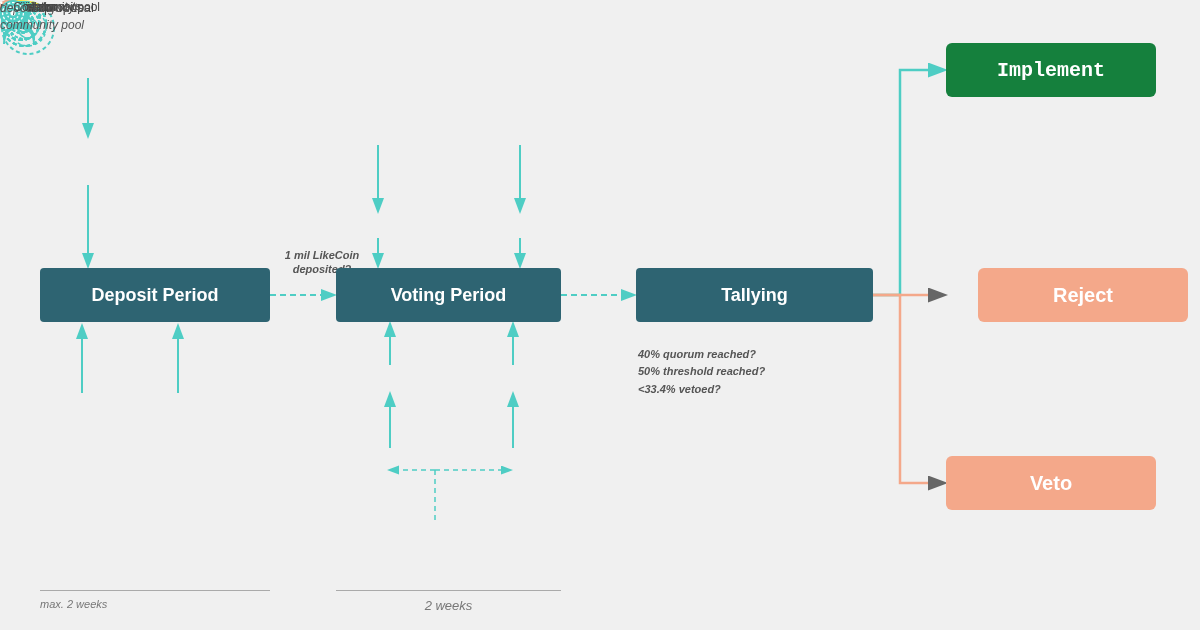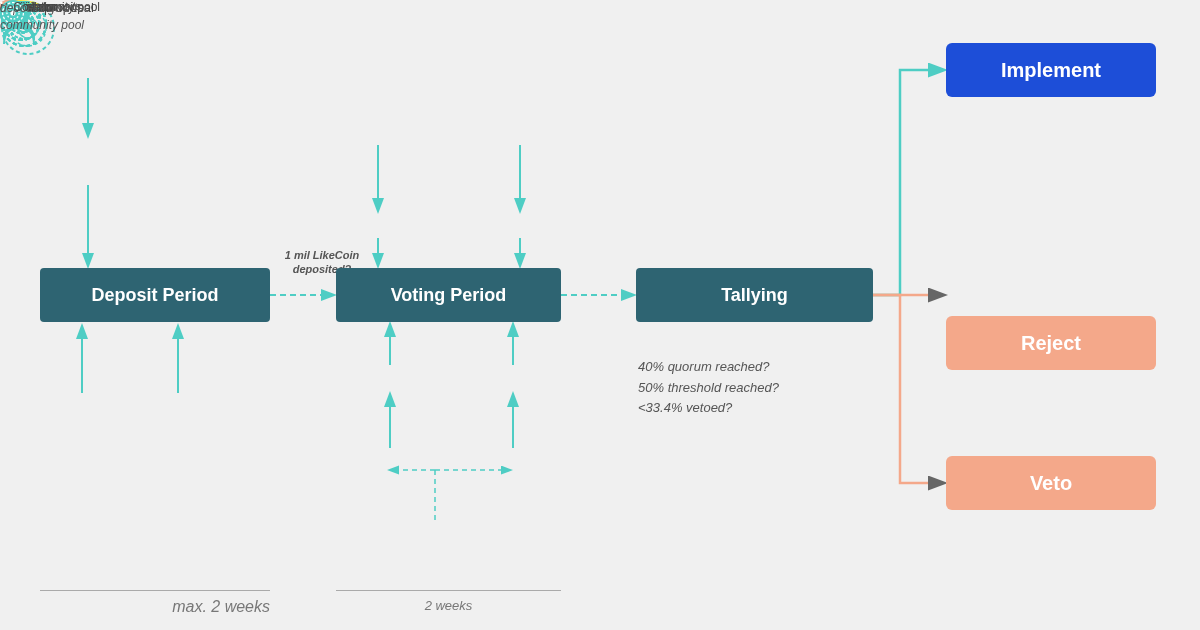--- a/index.html
+++ b/index.html
@@ -31,21 +31,21 @@
     
     .outcome-box {
       position: absolute;
       border-radius: 6px;
       display: flex;
       align-items: center;
       justify-content: center;
       font-size: 20px;
       font-weight: 700;
     }
-    .outcome-green { background: #1d4ed8; color: white; }
+    .outcome-green { background: #15803d; color: white; font-family: Liberation Mono, monospace; }
     .outcome-salmon { background: #f4a88a; color: white; }
     
     .arrows-svg {
       position: absolute;
       top: 0; left: 0;
       width: 1200px;
       height: 630px;
       pointer-events: none;
     }
   </style>
@@ -144,21 +144,21 @@
       <circle cx="15" cy="10" r="5" fill="none" stroke="white" stroke-width="1.5"></circle>
       <path d="M6,26 Q6,18 15,18 Q24,18 24,26" fill="none" stroke="white" stroke-width="1.5"></path>
     </svg>
   </div>
   <div style="position:absolute; left:207; top:366; font-size:11px; font-weight:700; color:#444;">+400k</div>
 
   <div style="position:absolute; left:52; top:410; font-size:12px; color:#444; text-align:center; width:68px;">Validator</div>
   <div style="position:absolute; left:158; top:410; font-size:12px; color:#444; text-align:center; width:48px;">Liker</div>
 
   <div style="position:absolute; left:40px; top:590px; width:230px; border-top:1.5px solid #aaa;"></div>
-  <div style="position:absolute; left:40px; top:598px; width:230px; font-size:16px; font-style:italic; color:#777; text-align:right;">max. 2 weeks</div>
+  <div style="position:absolute; left:40px; top:598px; width:230px; font-size:11px; font-style:italic; color:#777; text-align:left;">max. 2 weeks</div>
 
   <div style="position:absolute; left:355; top:55; width:48; height:48;">
     <svg viewBox="0 0 48 48" width="48" height="48">
       <circle cx="24" cy="24" r="22" fill="none" stroke="#4ecdc4" stroke-width="2" stroke-dasharray="4,3"></circle>
       <circle cx="24" cy="24" r="15" fill="none" stroke="#4ecdc4" stroke-width="1.5" stroke-dasharray="3,2"></circle>
       <circle cx="24" cy="24" r="8" fill="none" stroke="#4ecdc4" stroke-width="1.5"></circle>
       <circle cx="24" cy="24" r="3" fill="#4ecdc4"></circle>
     </svg>
   </div>
   <div style="position:absolute; left:346; top:108; font-size:12px; color:#444; text-align:center; width:68px;">Validator</div>
@@ -223,21 +223,21 @@
 
   <div style="position:absolute; left:402; top:485; font-size:16px; color:#e74c3c; font-weight:700;">✕</div>
 
   <div style="position:absolute; left:336px; top:590px; width:225px; border-top:1.5px solid #aaa;"></div>
   <div style="position:absolute; left:336px; top:598px; width:225px; font-size:13px; font-style:italic; color:#777; text-align:center;">2 weeks</div>
 
   <div class="stage-box" style="left:636px; top:268px; width:237px; height:54px;align-items:center;">
     <span>Tallying</span>
   </div>
 
-  <div style="position:absolute; left:638px; top:336px; font-size:13px; font-style:italic; font-weight:400; color:#555; line-height:1.6; white-space:pre-line;">
+  <div style="position:absolute; left:638px; top:328px; font-size:11px; font-style:italic; font-weight:700; color:#555; line-height:1.6; white-space:pre-line;">
     <span>40% quorum reached?
 50% threshold reached?
 &lt;33.4% vetoed?</span>
   </div>
 
   <div style="position:absolute; left:880; top:56; width:42; height:42; background:#6dcc8a; border-radius:50%; display:flex; align-items:center; justify-content:center;">
     <span style="font-size:11px; font-weight:600; color:white;">Yes</span>
   </div>
 
   <div style="position:absolute; left:878; top:276; width:42; height:42; background:#f4a88a; border-radius:50%; display:flex; align-items:center; justify-content:center;">
@@ -285,21 +285,21 @@
   <div style="position:absolute; left:940; top:224; font-size:12px; color:#444; text-align:center; width:64px;">Validator</div>
 
   <div style="position:absolute; left:1018; top:178; width:38; height:42;">
     <svg viewBox="0 0 38 42" width="38" height="42">
       <circle cx="19" cy="12" r="9" fill="none" stroke="#4ecdc4" stroke-width="2"></circle>
       <path d="M4,40 Q4,26 19,26 Q34,26 34,40" fill="none" stroke="#4ecdc4" stroke-width="2"></path>
     </svg>
   </div>
   <div style="position:absolute; left:1014; top:224; font-size:12px; color:#444; text-align:center; width:48px;">Liker</div>
 
-  <div class="outcome-box outcome-salmon" style="left:946px; top:268px; width:210px; height:54px;margin-top:48px;">
+  <div class="outcome-box outcome-salmon" style="left:978px; top:268px; width:210px; height:54px;">
     <span>Reject</span>
   </div>
 
   <div style="position:absolute; left:1058; top:338; font-size:11px; color:#555; font-style:italic;">
     <span>recover deposits</span>
   </div>
 
   <div style="position:absolute; left:950; top:332; width:42; height:42;">
     <svg viewBox="0 0 42 42" width="42" height="42">
       <circle cx="21" cy="21" r="19" fill="none" stroke="#4ecdc4" stroke-width="2" stroke-dasharray="4,3"></circle>

